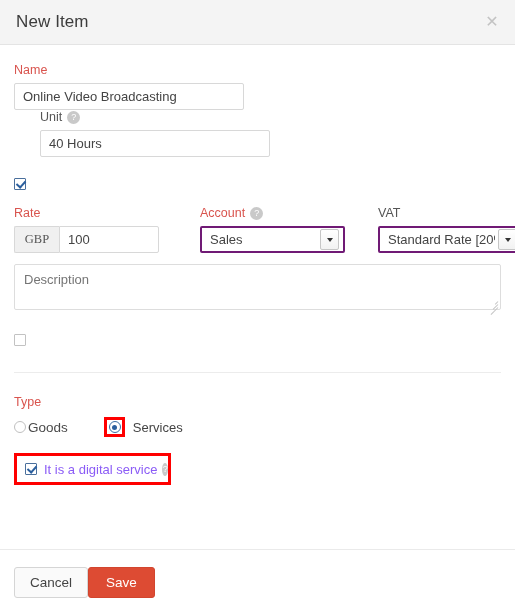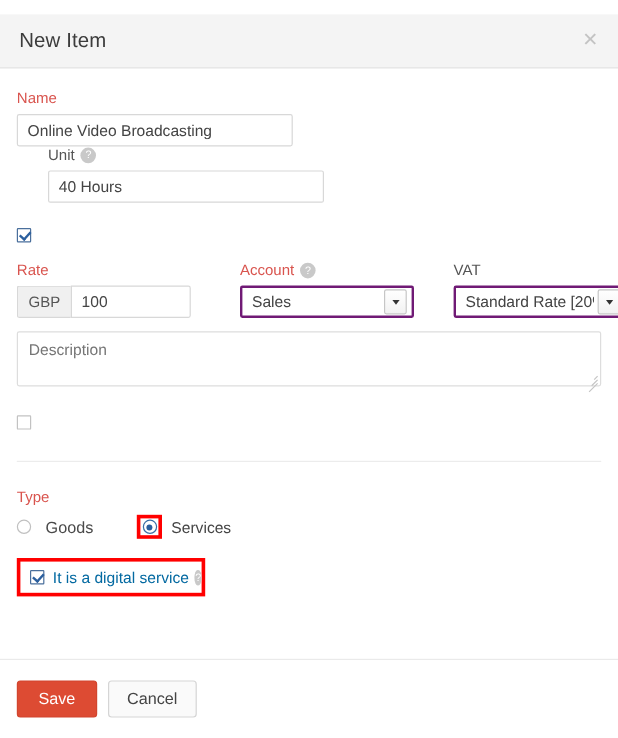--- a/index.html
+++ b/index.html
@@ -30,21 +30,20 @@
   .dialog-header {
     height: 45px;
     background: #f4f4f4;
     border-bottom: 1px solid #e4e4e4;
     display: flex;
     align-items: center;
     justify-content: space-between;
     padding: 0 14px 0 16px;
     box-sizing: border-box;
     flex: 0 0 auto;
-    margin-top: 12px;
   }
   .dialog-title {
     font-size: 17px;
     color: #3c3c3c;
     font-weight: normal;
     letter-spacing: 0.1px;
   }
   .close-icon {
     width: 18px;
     height: 18px;
@@ -187,20 +186,21 @@
     border: 1px solid #d8d8d8;
     border-right: none;
     border-radius: 2px 0 0 2px;
     font-size: 12.5px;
     color: #555555;
     display: flex;
     align-items: center;
     justify-content: center;
     padding: 0 8px;
     flex: 0 0 auto;
+    font-family: Liberation Serif, serif;
   }
   .input-group .text-input {
     border-radius: 0 2px 2px 0;
     flex: 1 1 auto;
     width: 0;
   }
 
   .select-box {
     box-sizing: border-box;
     width: 145px;
@@ -298,21 +298,21 @@
     margin-top: 8px;
   }
   .radio-item {
     display: flex;
     align-items: center;
     cursor: pointer;
   }
   .radio-item .rb-label {
     font-size: 13.5px;
     color: #4a4a4a;
-    margin-left: 12px;
+    margin-left: 2px;
   }
   .rb {
     width: 12px;
     height: 12px;
     box-sizing: border-box;
     border: 1px solid #c0c0c0;
     border-radius: 50%;
     background: #ffffff;
     display: inline-block;
     position: relative;
@@ -347,21 +347,21 @@
     margin-top: 16px;
     width: 157px;
     height: 32px;
     display: flex;
     align-items: center;
     padding-left: 8px;
     box-sizing: border-box;
   }
   .digital-wrap .cb-label {
     font-size: 13px;
-    color: #0369a1;
+    color: #8b5cf6;
     margin-left: 7px;
     white-space: nowrap;
   }
 
   
   .dialog-footer {
     flex: 0 0 auto;
     height: 66px;
     border-top: 1px solid #eaeaea;
     display: flex;
@@ -497,17 +497,17 @@
       <div class="highlight-box digital-wrap">
         <span class="cb checked"></span>
         <span class="cb-label">It is a digital service</span>
         <span class="help-icon">?</span>
       </div>
     </div>
 
   </div>
 
   <div class="dialog-footer">
+    <button class="btn btn-cancel">Cancel</button>
     <button class="btn btn-save">Save</button>
-    <button class="btn btn-cancel">Cancel</button>
   </div>
 
 </div>
 
 </body></html>

